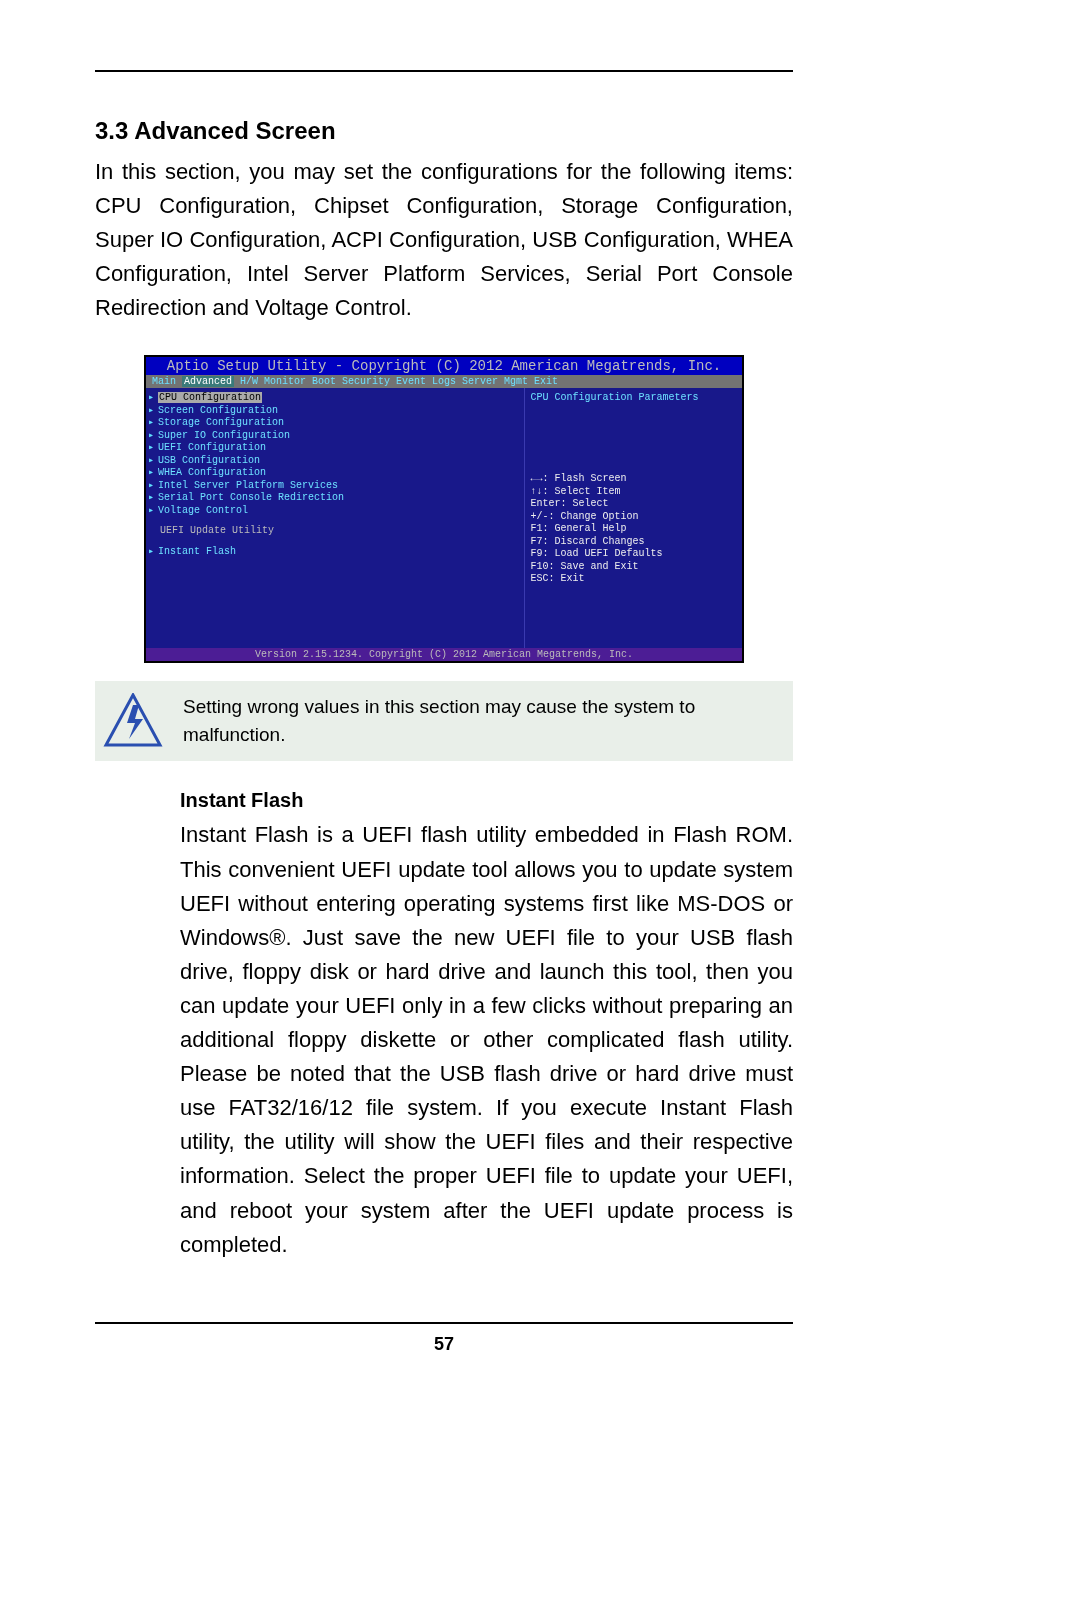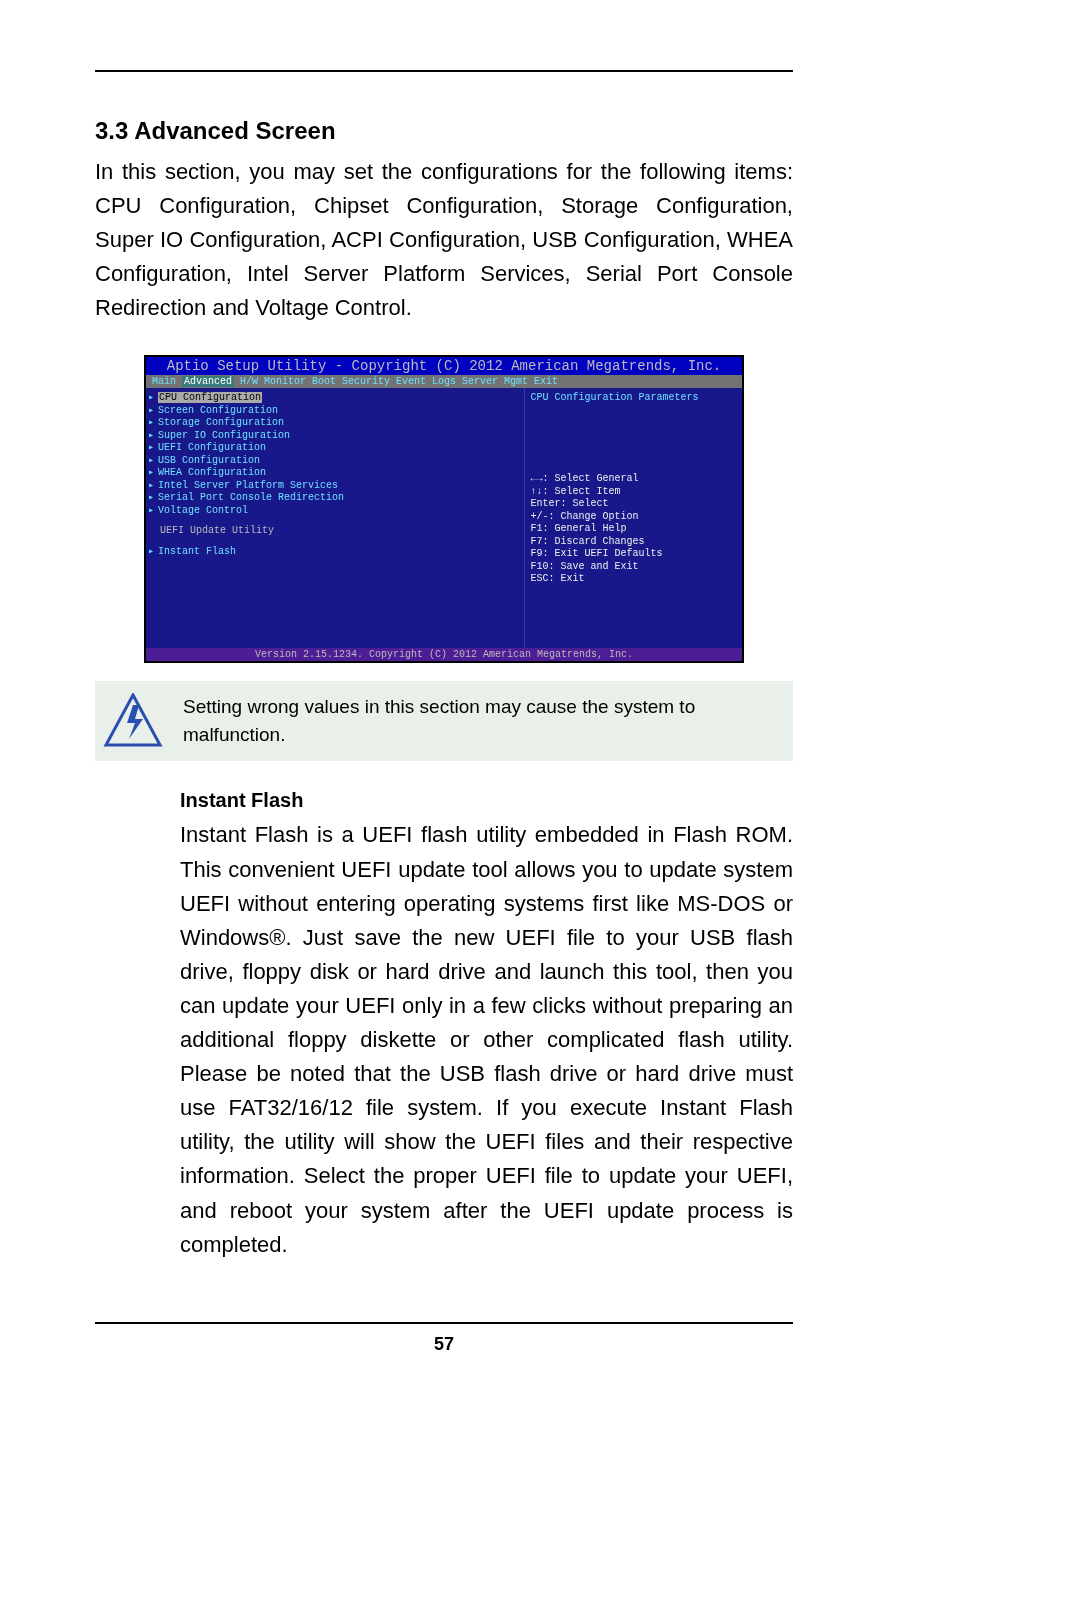--- a/index.html
+++ b/index.html
@@ -153,27 +153,27 @@
           <div class="bi-row"><span class="bi-arrow">▸</span><span class="bi-link">Serial Port Console Redirection</span></div>
           <div class="bi-row"><span class="bi-arrow">▸</span><span class="bi-link">Voltage Control</span></div>
           <div style="height:8px"></div>
           <div class="bi-row bi-plain">UEFI Update Utility</div>
           <div style="height:8px"></div>
           <div class="bi-row"><span class="bi-arrow">▸</span><span class="bi-link">Instant Flash</span></div>
         </div>
       <div class="bios-right">
         <div class="bios-help-title">CPU Configuration Parameters</div>
         <div class="bios-help-keys" id="bios-help">
-            <div>←→: Select General</div>
+            <div>←→: Flash Screen</div>
             <div>↑↓: Select Item</div>
             <div>Enter: Select</div>
             <div>+/-: Change Option</div>
             <div>F1: General Help</div>
             <div>F7: Discard Changes</div>
-            <div>F9: Exit UEFI Defaults</div>
+            <div>F9: Load UEFI Defaults</div>
             <div>F10: Save and Exit</div>
             <div>ESC: Exit</div>
           </div>
       </div>
     </div>
     <div class="bios-footer">Version 2.15.1234. Copyright (C) 2012 American Megatrends, Inc.</div>
   </div>
 
   <div class="warning-box">
     <svg class="warning-icon" viewBox="0 0 60 56">

